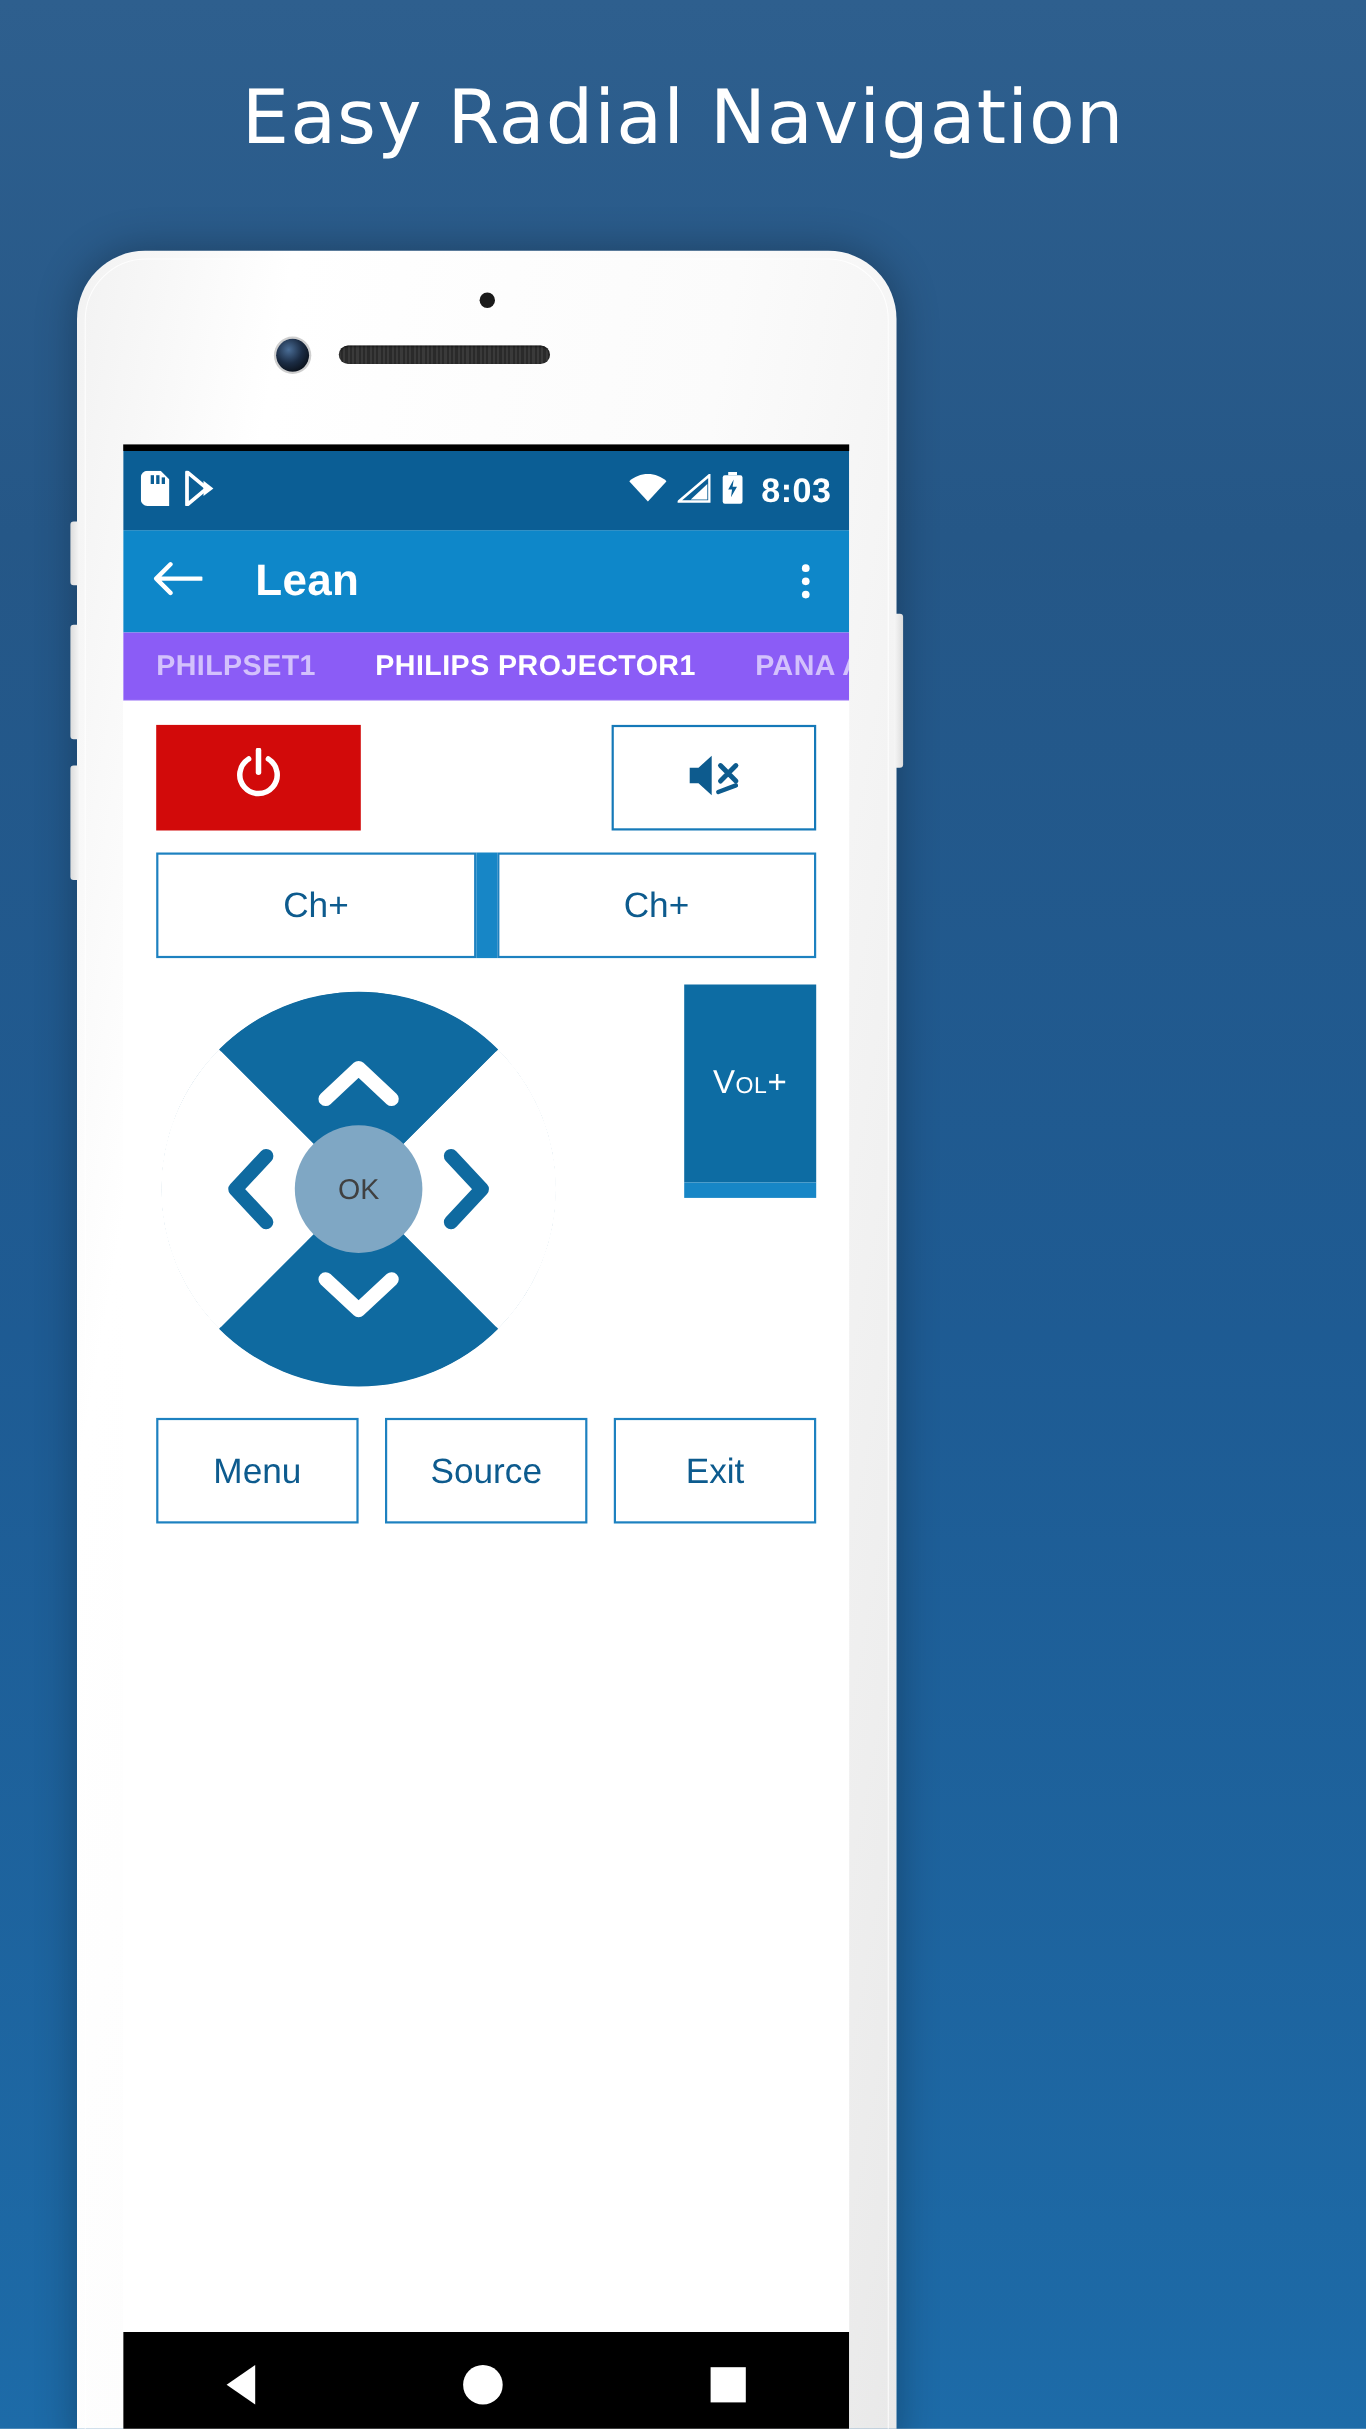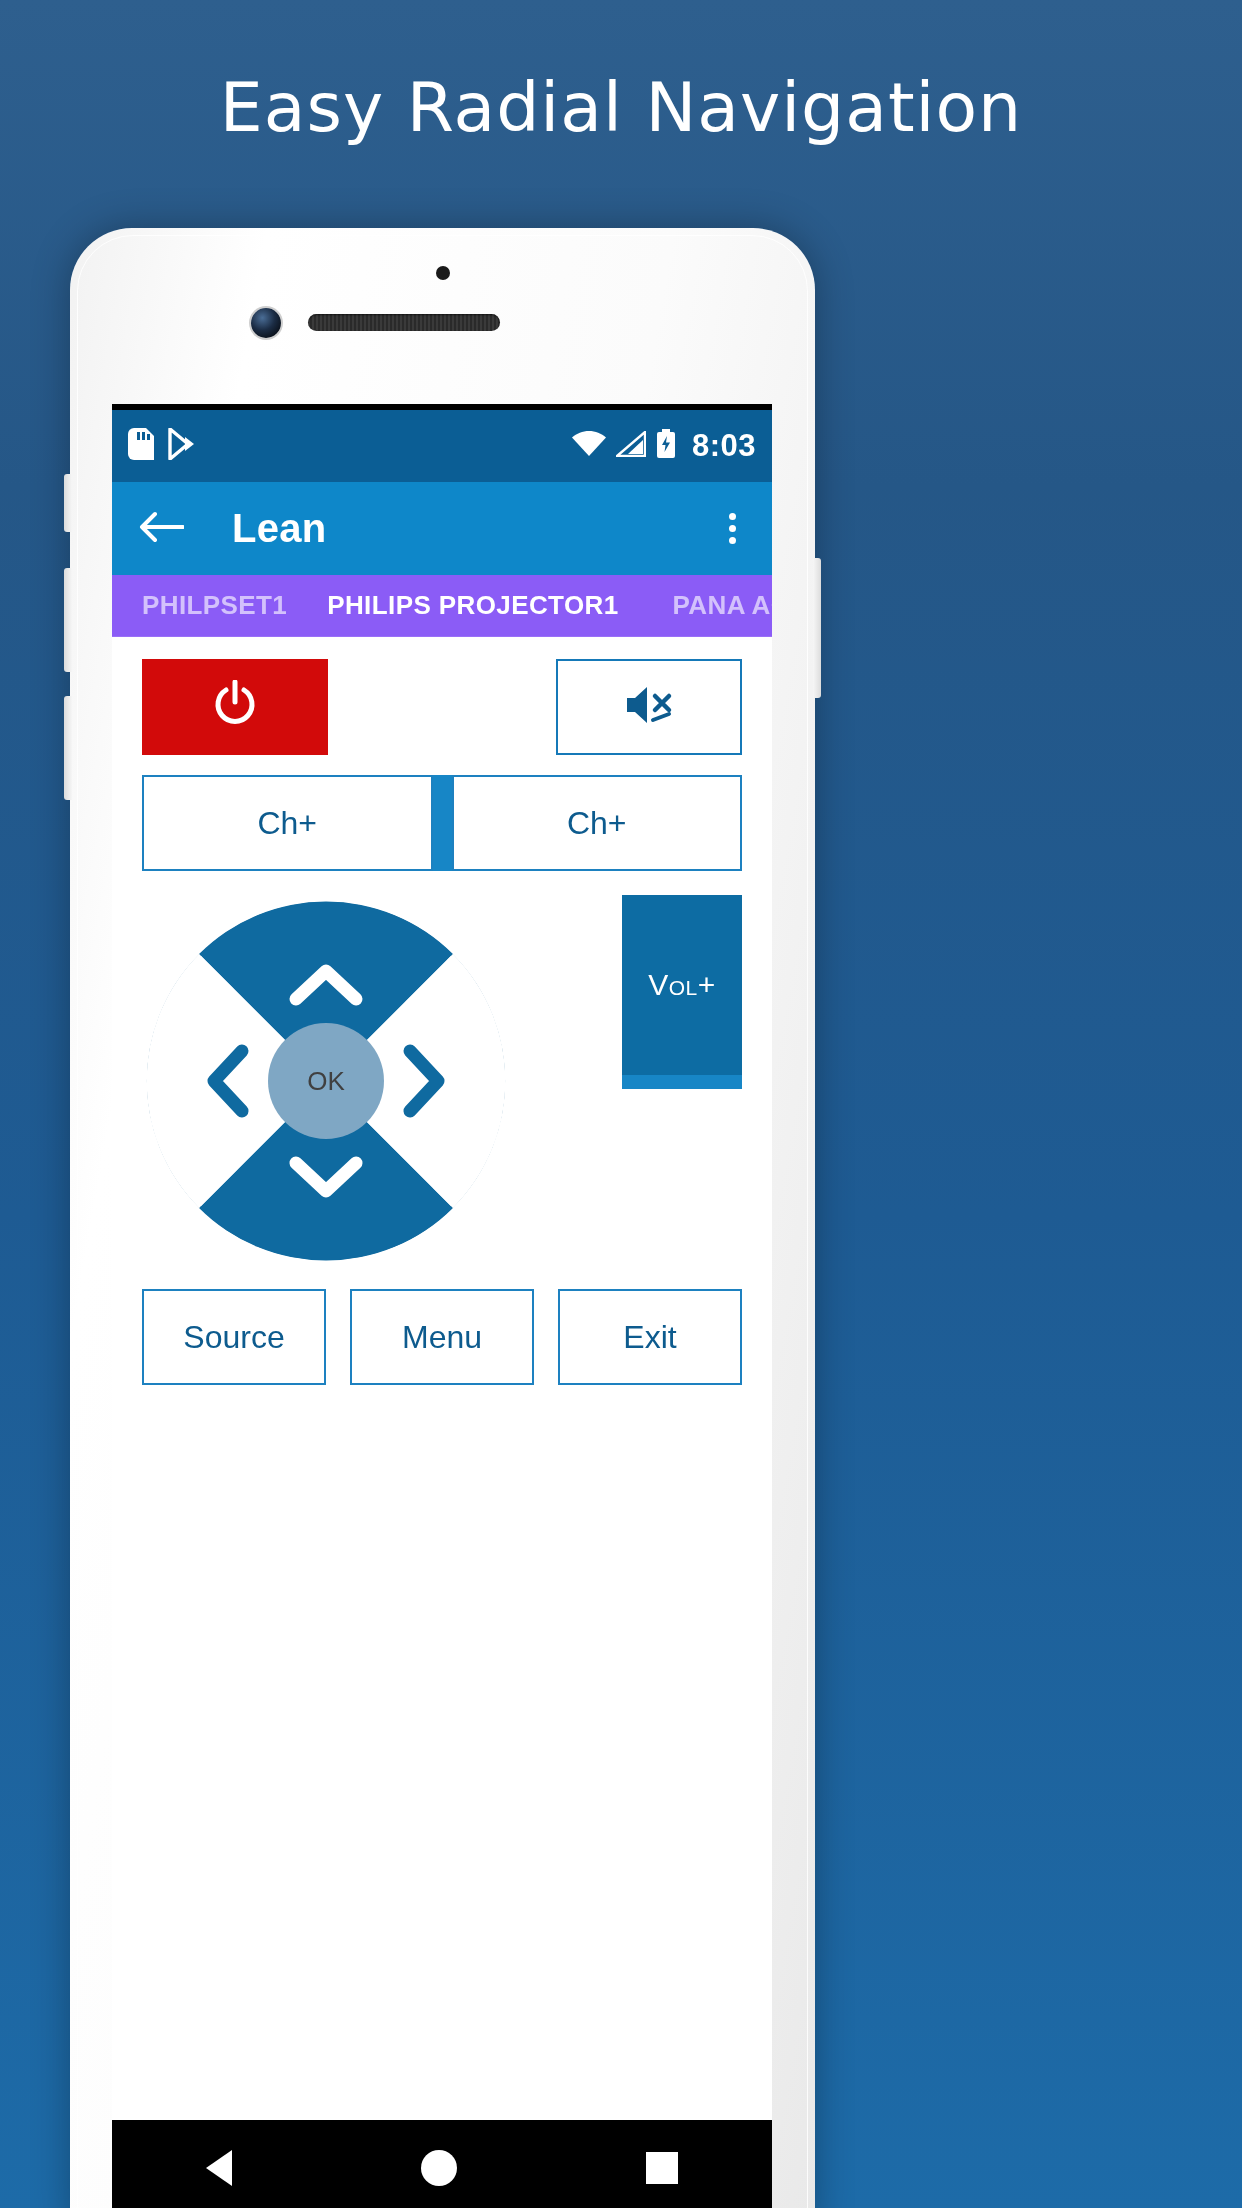--- a/index.html
+++ b/index.html
@@ -97,21 +97,21 @@
     display:flex; align-items:center;
     border-bottom:1px solid rgba(255,255,255,.12);
   }
   .tab {
     font-size:26px; font-weight:700; letter-spacing:.4px;
     white-space:nowrap; padding:0 6px;
   }
   .tab.dim { color:rgba(255,255,255,.62); }
   .tab.active { color:#ffffff; }
   .tab.t1{ margin-left:24px;}
-  .tab.t2{ margin-left:28px;}
+  .tab.t2{ margin-left:42px;}
   .tab.t3{ margin-left:42px;}
 
   .content { background:#fff; padding:22px 30px 0 30px; height:1366px; position:relative;}
 
   .row1 { display:flex; gap:18px; }
   .btn-power {
     width:186px; height:96px; background:#d20a0a;
     display:flex; align-items:center; justify-content:center;
   }
   .btn-mute {
@@ -300,22 +300,22 @@
           <div class="ok-btn">OK</div>
         </div>
 
         <div class="vol-col">
           <div class="btn-vol">Vol+</div>
           <div class="vol-divider"></div>
         </div>
       </div>
 
       <div class="row-bottom">
+        <div class="btn-flat">Menu</div>
         <div class="btn-flat">Source</div>
-        <div class="btn-flat">Menu</div>
         <div class="btn-flat">Exit</div>
       </div>
 
     </div>
 
     <div class="navbar">
       <span class="nav-back"></span>
       <span class="nav-home"></span>
       <span class="nav-recent"></span>
     </div>

